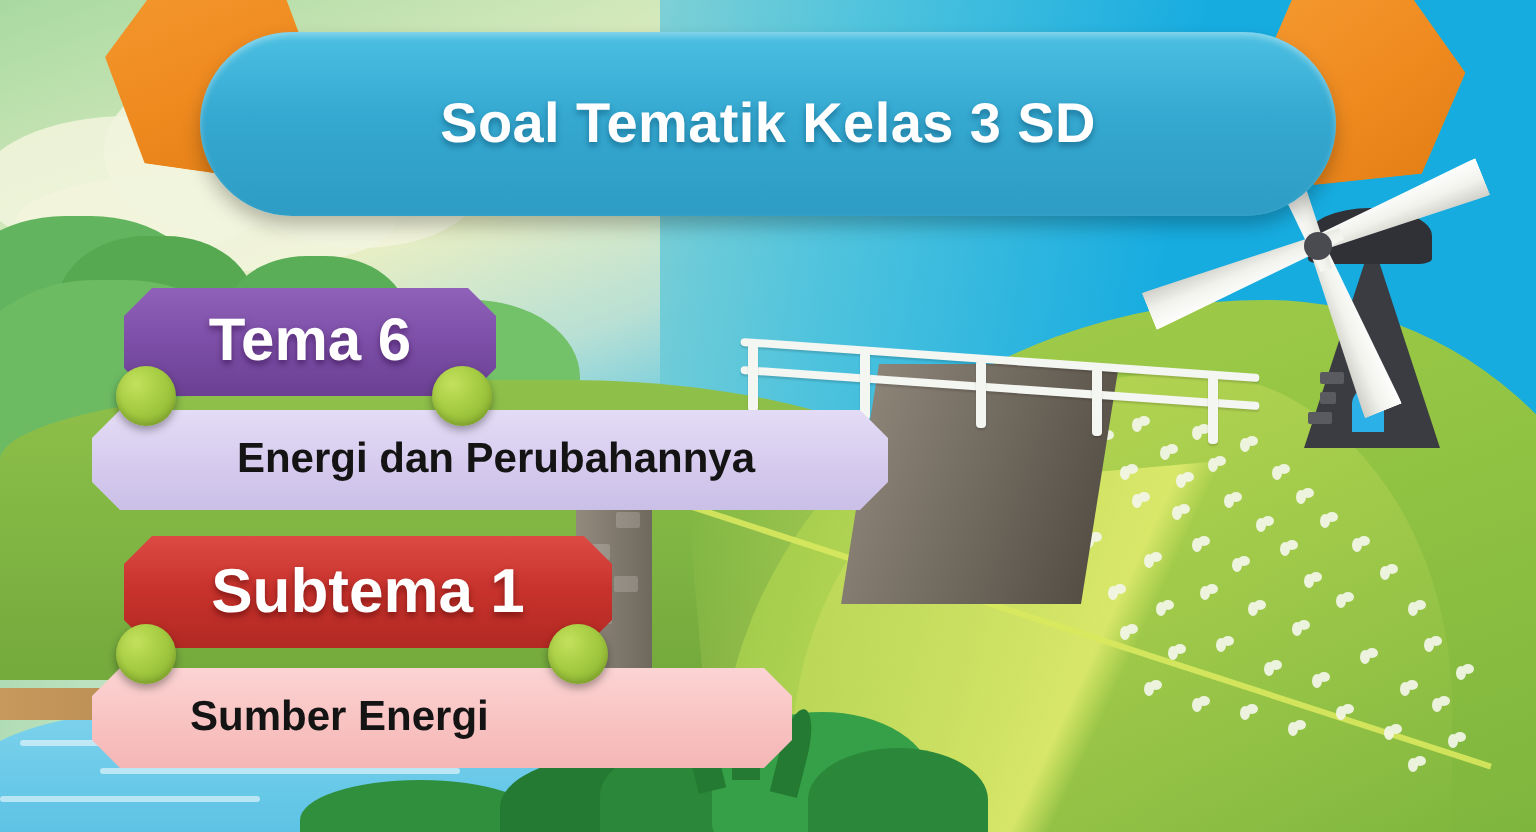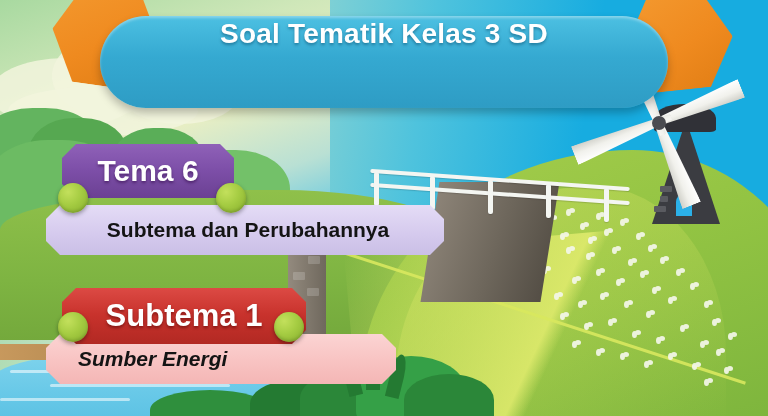--- a/index.html
+++ b/index.html
@@ -158,21 +158,21 @@
     position:absolute;left:44px;top:18px;width:14px;height:14px;border-radius:50%;
     background:#4a4b50;
   }
 
   
   .title-pill{
     position:absolute;left:100px;top:16px;width:568px;height:92px;
     border-radius:46px;
     background:linear-gradient(180deg,#4cc0e2 0%,#35a9d1 45%,#2e9cc4 100%);
     box-shadow:0 5px 9px rgba(0,0,0,.25), inset 0 2px 3px rgba(255,255,255,.35);
-    display:flex;flex-direction:column;align-items:center;justify-content:flex-start;
+    display:flex;flex-direction:column;align-items:center;justify-content:center;
     text-align:center;
   }
   .title-pill .line{
     color:#ffffff;font-weight:bold;font-size:28px;line-height:1.28;
     letter-spacing:.2px;
     text-shadow:0 2px 3px rgba(0,60,90,.45);
   }
 
   
   .url-pill{
@@ -192,46 +192,46 @@
     clip-path:polygon(14px 0,calc(100% - 14px) 0,100% 14px,100% calc(100% - 14px),
                       calc(100% - 14px) 100%,14px 100%,0 calc(100% - 14px),0 14px);
   }
   .band{
     position:absolute;display:flex;align-items:center;
     box-shadow:0 4px 7px rgba(0,0,0,.32);
   }
   .band .txt{width:100%;text-align:center;}
 
   .band-tema{
-    left:62px;top:144px;width:172px;height:54px;
+    left:62px;top:144px;width:186px;height:54px;
     background:linear-gradient(180deg,#8f61b8 0%,#7d4fa8 48%,#6b4093 100%);
   }
   .band-tema .txt{color:#fff;font-weight:bold;font-size:30px;
     text-shadow:0 2px 3px rgba(40,0,60,.5);}
 
   .panel-tema{
     left:46px;top:205px;width:398px;height:50px;
     background:linear-gradient(180deg,#e4dcf6 0%,#d6cbee 55%,#cabfe6 100%);
   }
   .panel-tema .txt{color:#141414;font-weight:bold;font-size:21px;
     text-align:center;padding-left:6px;}
 
   .band-sub{
-    left:62px;top:288px;width:244px;height:56px;
+    left:62px;top:268px;width:244px;height:56px;
     background:linear-gradient(180deg,#dc4a44 0%,#c8322c 48%,#b22923 100%);
   }
   .band-sub .txt{color:#fff;font-weight:bold;font-size:31px;
     text-shadow:0 2px 3px rgba(70,0,0,.5);}
 
   .panel-sub{
     left:46px;top:334px;width:350px;height:50px;
     background:linear-gradient(180deg,#fbd4d3 0%,#f8c3c2 55%,#f4b6b5 100%);
   }
   .panel-sub .txt{color:#141414;font-weight:bold;font-size:21px;
-    text-align:left;padding-left:32px;font-style:italic;}
+    text-align:left;padding-left:49px;}
 
   
   .pin{
     position:absolute;width:30px;height:30px;border-radius:50%;
     background:radial-gradient(circle at 34% 30%,#c3e05c 0%,#a5cc42 45%,#85ad2c 100%);
     box-shadow:0 2px 4px rgba(0,0,0,.35), inset 0 -2px 3px rgba(0,0,0,.15);
   }
   .pin.p1{left:58px;top:183px;}
   .pin.p2{left:216px;top:183px;}
   .pin.p3{left:58px;top:312px;}
@@ -366,21 +366,21 @@
   </div>
 
   <div class="hex right"></div>
 
   <div class="title-pill">
     <div class="line">Soal Tematik Kelas 3 SD</div>
   </div>
 
 
   <div class="band chamfer panel-tema">
-    <div class="txt">Subtema dan Perubahannya</div>
+    <div class="txt">Energi dan Perubahannya</div>
   </div>
   <div class="band chamfer band-tema">
     <div class="txt">Tema 6</div>
   </div>
   <div class="pin p1"></div>
   <div class="pin p2"></div>
 
   <div class="band chamfer panel-sub">
     <div class="txt">Sumber Energi</div>
   </div>

